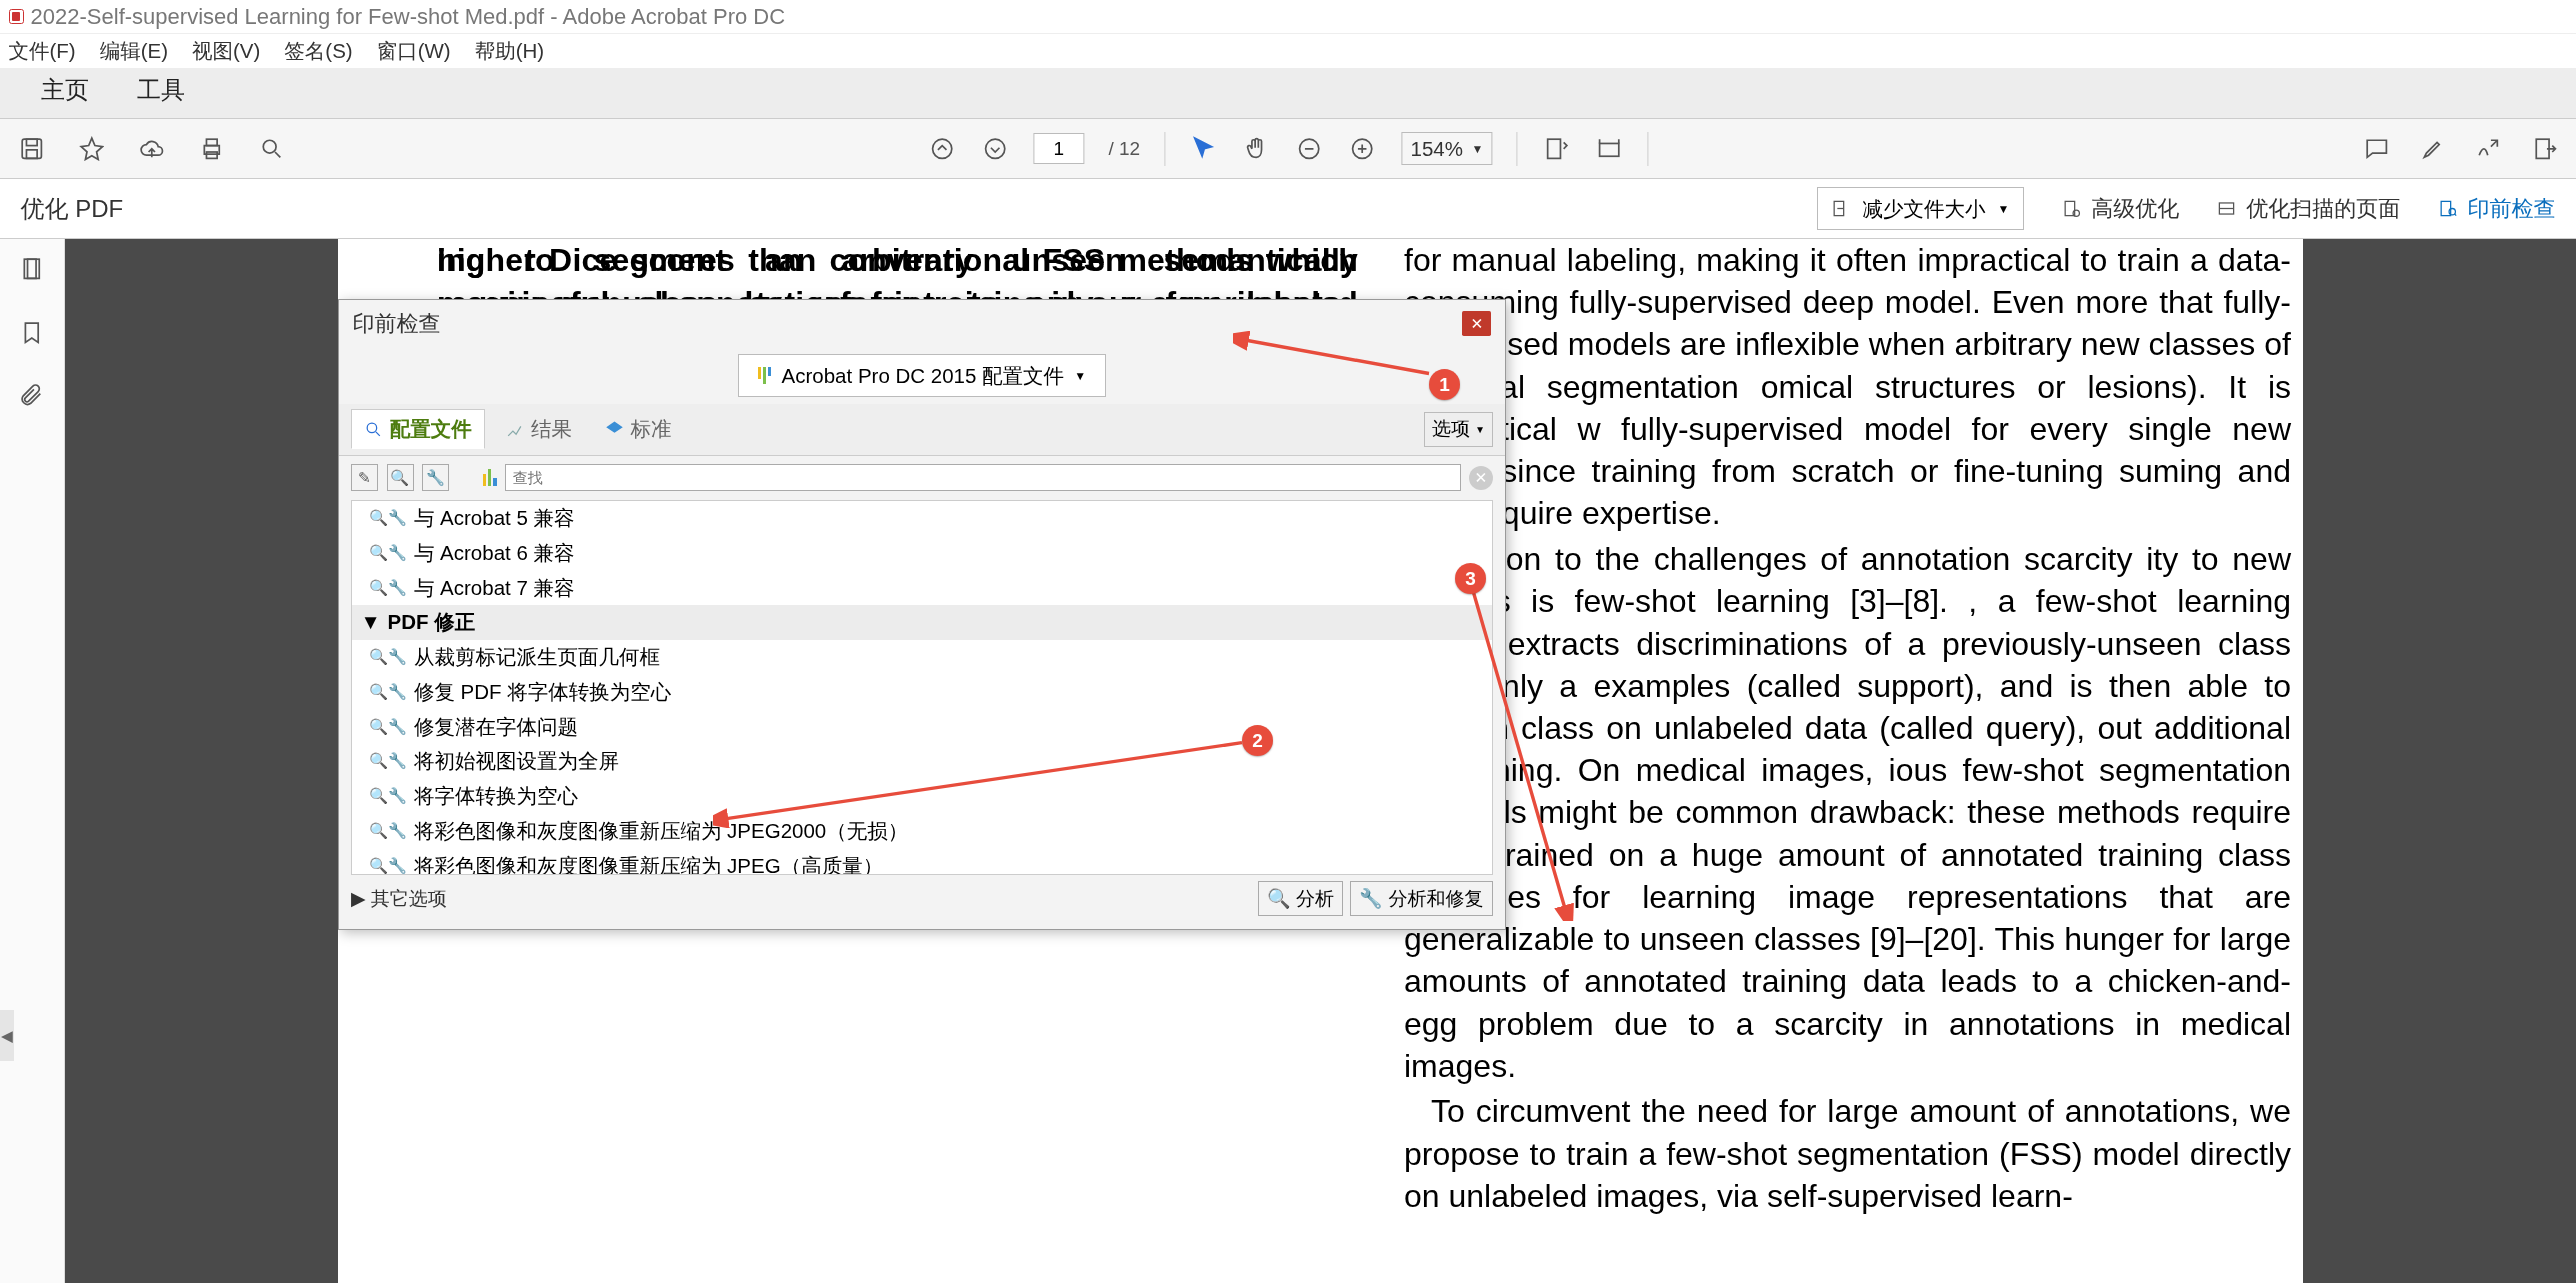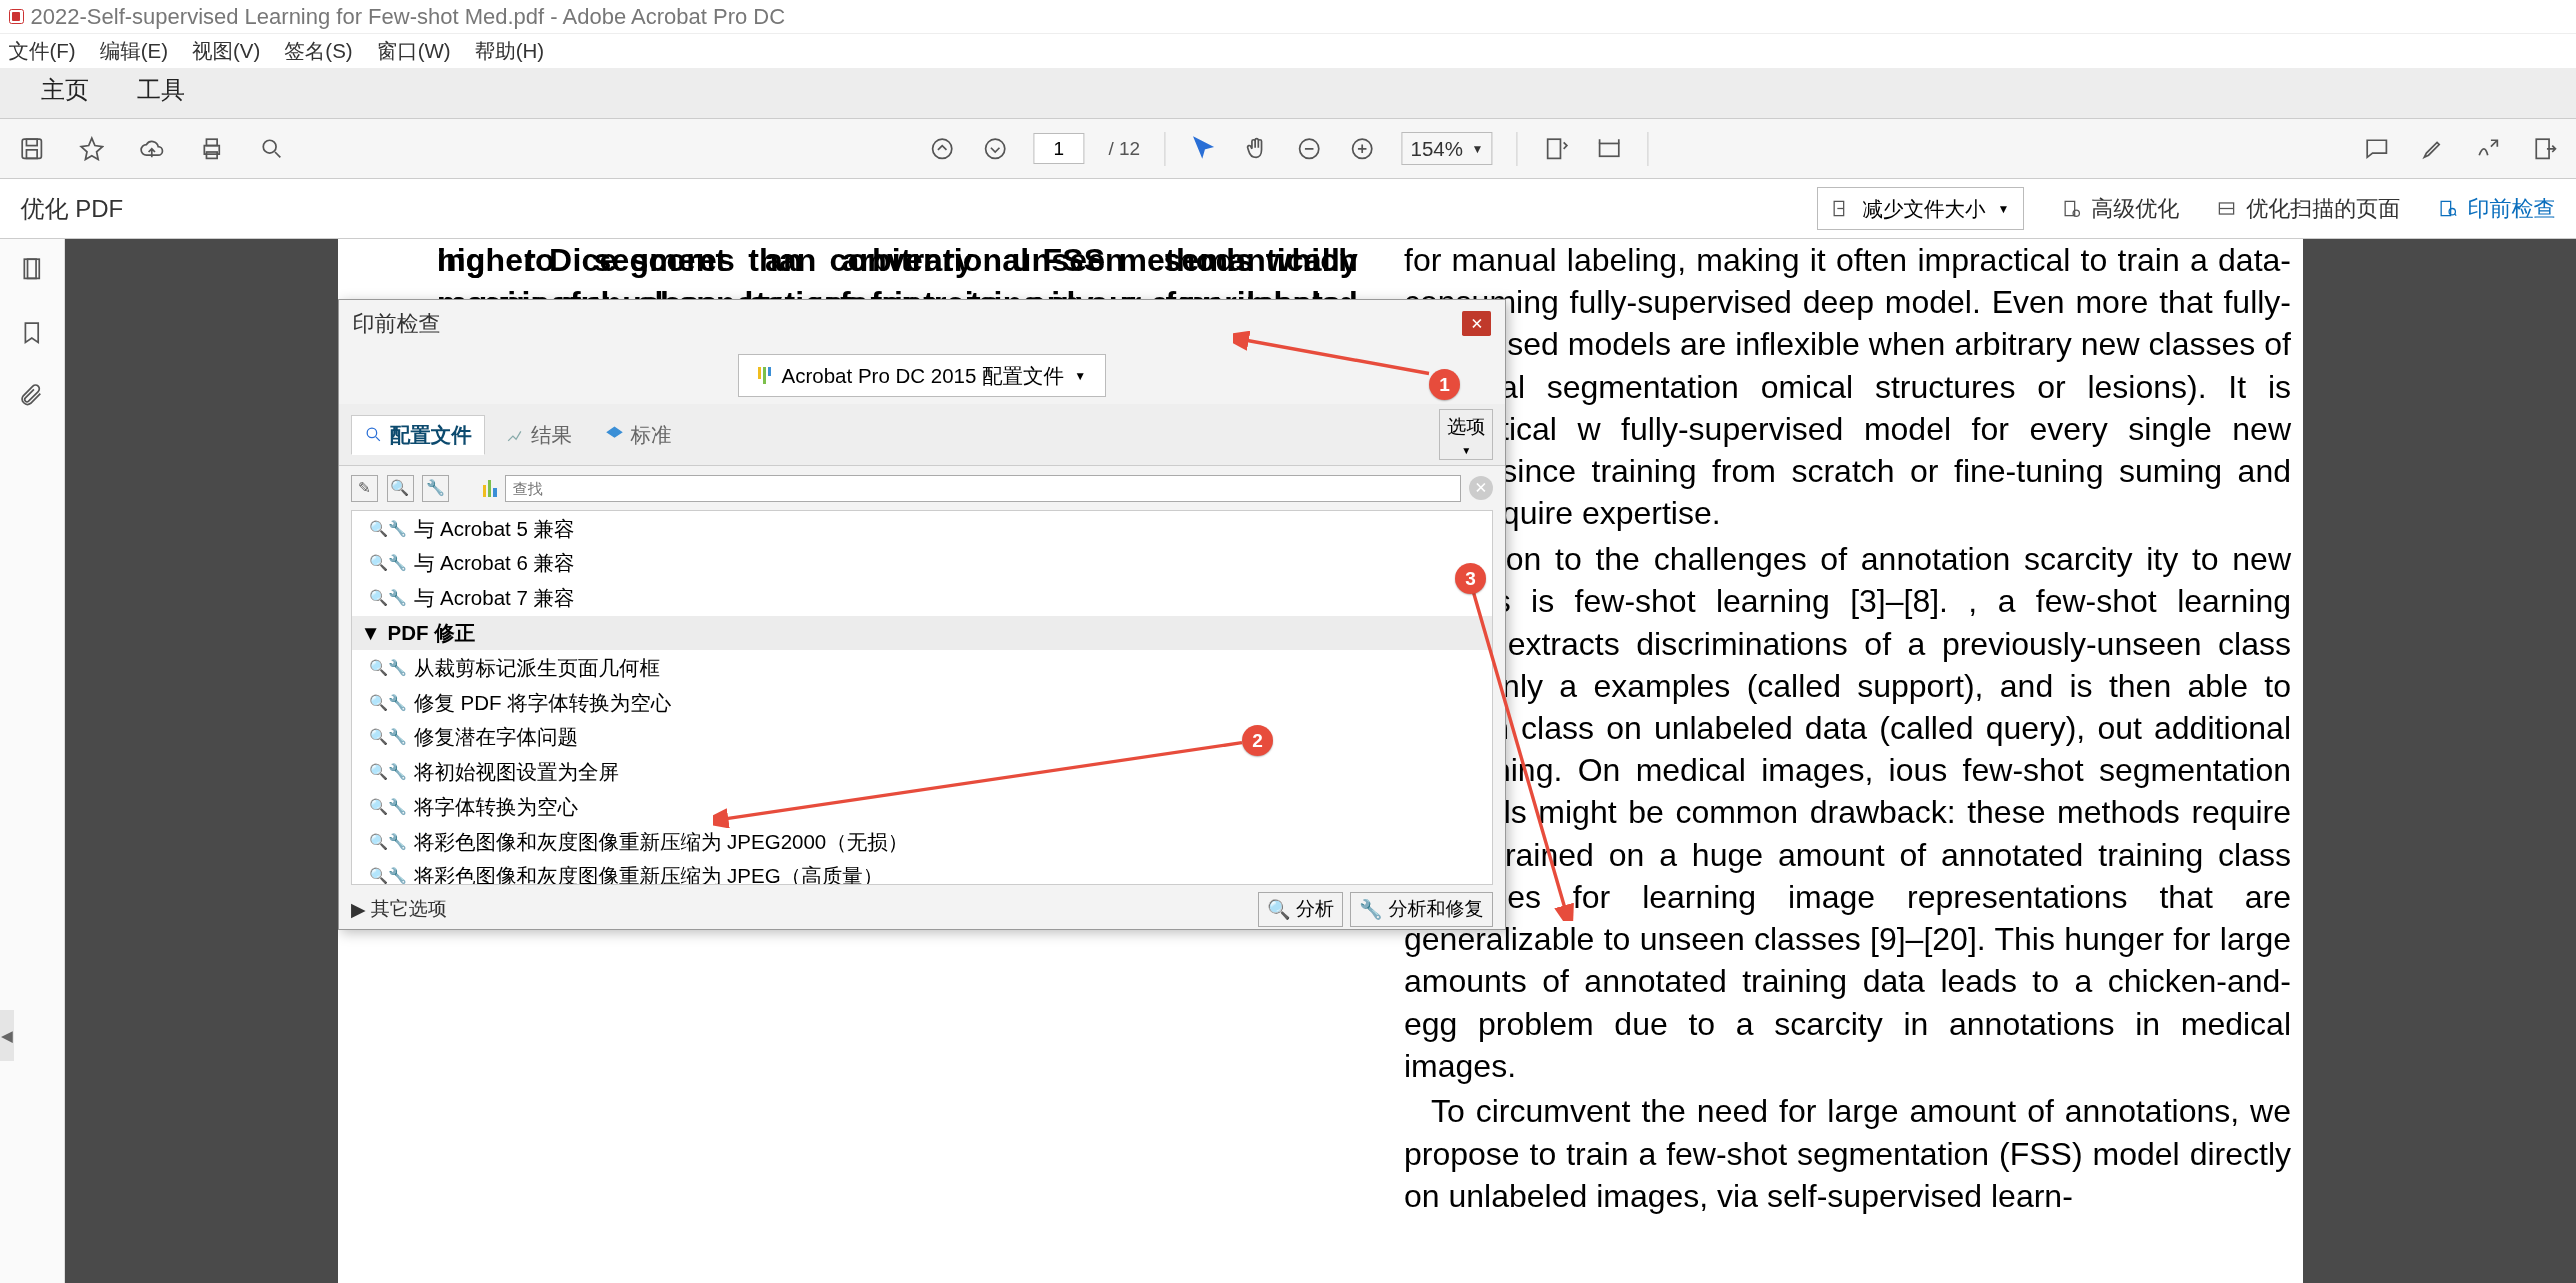--- a/index.html
+++ b/index.html
@@ -47,22 +47,22 @@
 .dialog .dlg-close{ width:29px; height:25.6px; background:#c0392b; color:#fff; display:flex; align-items:center; justify-content:center; font-size:15.3px; border-radius:1.7px;}
 .dialog .profile-row{ display:flex; justify-content:center; padding:6.8px 0; }
 .dialog .profile-btn{ border:0.9px solid #bbb; padding:6.8px 19px; background:#fff; display:flex; align-items:center; gap:10.2px; font-size:20.5px;}
 .dialog .profile-btn .bar-ico{ display:inline-flex; gap:1.7px;}
 .dialog .profile-btn .bar-ico i{width:3.4px;background:#5a5;display:inline-block;}
 .dialog .profile-btn .bar-ico i:nth-child(1){height:12px;background:#f0bd1f;}
 .dialog .profile-btn .bar-ico i:nth-child(2){height:17px;background:#7cc04b;}
 .dialog .profile-btn .bar-ico i:nth-child(3){height:8.5px;background:#3b8fd6;}
 .dialog .tabrow{ display:flex; align-items:center; gap:8.5px; padding:5.1px 12px; border-bottom:0.9px solid #ccc; background:#eee;}
 .dialog .tabrow .t{ display:flex; align-items:center; gap:6.8px; font-size:20.5px; padding:5.1px 12px; color:#666;}
-.dialog .tabrow .t.active{ background:#fff; border:0.9px solid #ccc; border-bottom-color:#fff; color:#0c4a6e; font-weight:bold;}
-.dialog .tabrow .opts{ margin-left:auto; font-size:19px; padding:3.4px 6.8px; border:0.9px solid #bbb; display:flex; align-items:center; gap:5.1px;flex-direction:column;}
+.dialog .tabrow .t.active{ background:#fff; border:0.9px solid #ccc; border-bottom-color:#fff; color:#4d7c0f; font-weight:bold;}
+.dialog .tabrow .opts{ margin-left:auto; font-size:19px; padding:3.4px 6.8px; border:0.9px solid #bbb; display:flex; align-items:center; gap:5.1px;}
 .dialog .filterrow{ display:flex; align-items:center; gap:8.5px; padding:8.5px 12px;}
 .dialog .filterrow select{ flex:0 0 495px; height:27px; font-size:19px; border:0.9px solid #aaa; }
 .dialog .filterrow .mini{ width:27px; height:27px; border:0.9px solid #aaa; display:flex; align-items:center; justify-content:center; font-size:15.3px; color:#555;}
 .dialog .filterrow .search{ flex:1; height:27px; border:0.9px solid #aaa; font-size:15px; padding:0 6.8px; color:#888;}
 .dialog .filterrow .clear{ width:24px; height:24px; border-radius:50%; background:#ccc; color:#fff; display:flex; align-items:center; justify-content:center; font-size:15.3px;}
 .dialog .list{ border:0.9px solid #ccc; margin:0 12px; height:375px; overflow:auto; background:#fff; font-size:20.5px;}
 .dialog .list .grp{ background:#ececec; font-weight:bold; padding:3.4px 8.5px; display:flex; align-items:center; gap:6.8px;}
 .dialog .list .item{ padding:3.4px 8.5px 3.4px 17px; display:flex; align-items:center; gap:6.8px;}
 .dialog .list .wr{ color:#3178c6; font-size:15.3px;}
 .dialog .footer{ display:flex; align-items:center; padding:6.8px 12px; gap:10.2px;}

